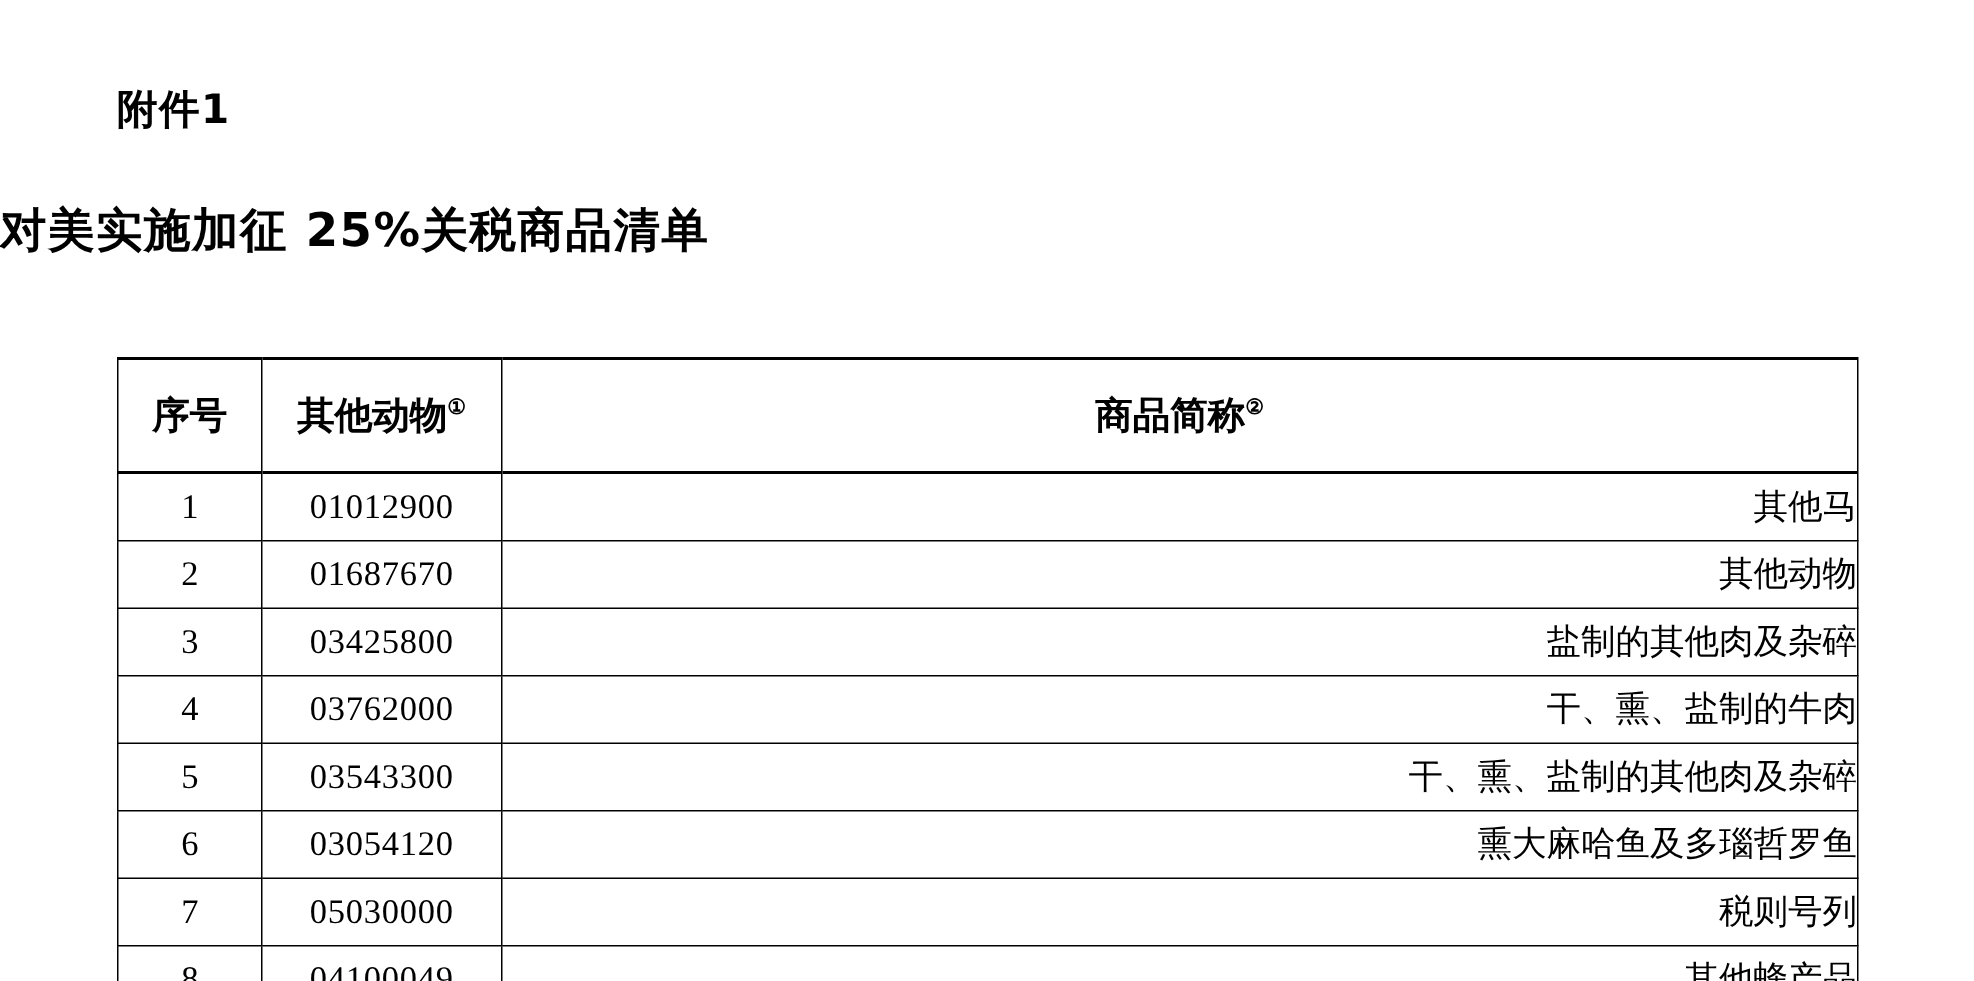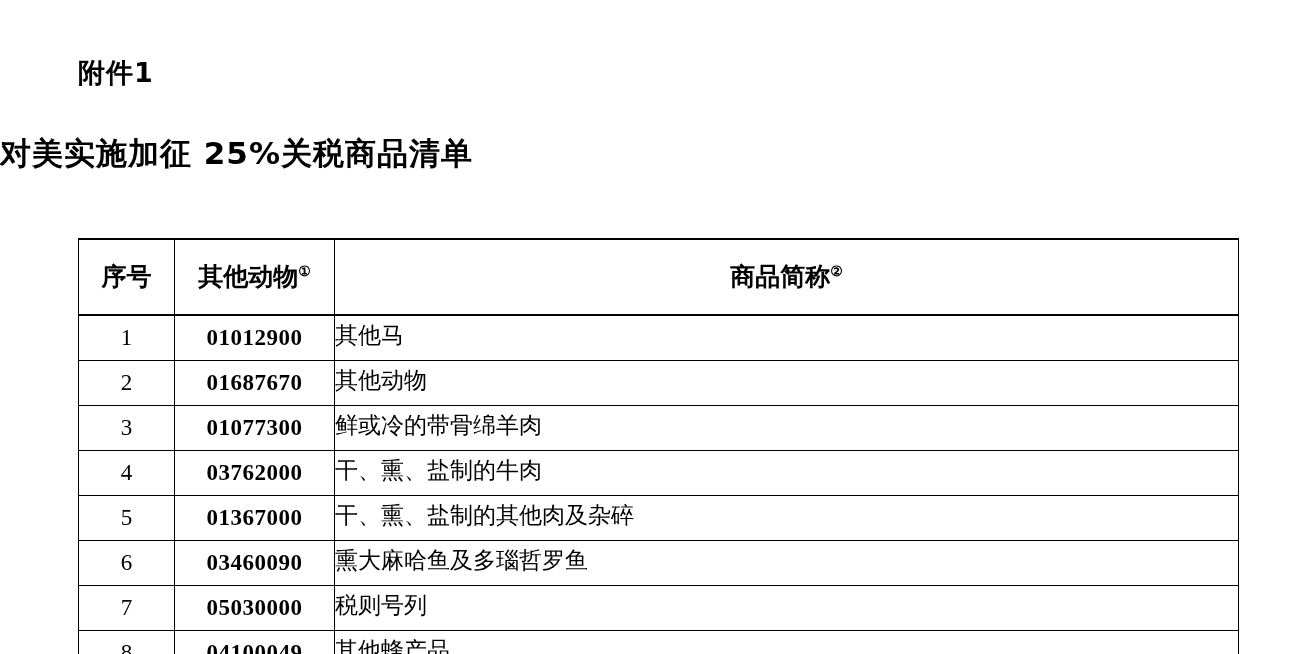--- a/index.html
+++ b/index.html
@@ -82,27 +82,26 @@
 
   td.seq {
     text-align: center;
     vertical-align: middle;
     height: 44px;
   }
   td.code {
     text-align: center;
     vertical-align: middle;
     letter-spacing: 0.5px;
-    font-weight: bold;
   }
   td.name {
-    text-align: left;
+    text-align: right;
     vertical-align: middle;
     padding-left: 12px;
-    font-family: Liberation Mono, monospace;
+    font-family: Liberation Sans, sans-serif;
   }
   tbody tr { height: 44px; }
 </style>
 </head>
 <body>
 
 <div class="page">
 
   <div class="attachment-label">附件1</div>
 
@@ -128,36 +127,36 @@
           <td class="code">01012900</td>
           <td class="name">其他马</td>
         </tr>
         <tr>
           <td class="seq">2</td>
           <td class="code">01687670</td>
           <td class="name">其他动物</td>
         </tr>
         <tr>
           <td class="seq">3</td>
-          <td class="code">01077300</td>
-          <td class="name">鲜或冷的带骨绵羊肉</td>
+          <td class="code">03425800</td>
+          <td class="name">盐制的其他肉及杂碎</td>
         </tr>
         <tr>
           <td class="seq">4</td>
           <td class="code">03762000</td>
           <td class="name">干、熏、盐制的牛肉</td>
         </tr>
         <tr>
           <td class="seq">5</td>
-          <td class="code">01367000</td>
+          <td class="code">03543300</td>
           <td class="name">干、熏、盐制的其他肉及杂碎</td>
         </tr>
         <tr>
           <td class="seq">6</td>
-          <td class="code">03460090</td>
+          <td class="code">03054120</td>
           <td class="name">熏大麻哈鱼及多瑙哲罗鱼</td>
         </tr>
         <tr>
           <td class="seq">7</td>
           <td class="code">05030000</td>
           <td class="name">税则号列</td>
         </tr>
         <tr>
           <td class="seq">8</td>
           <td class="code">04100049</td>

